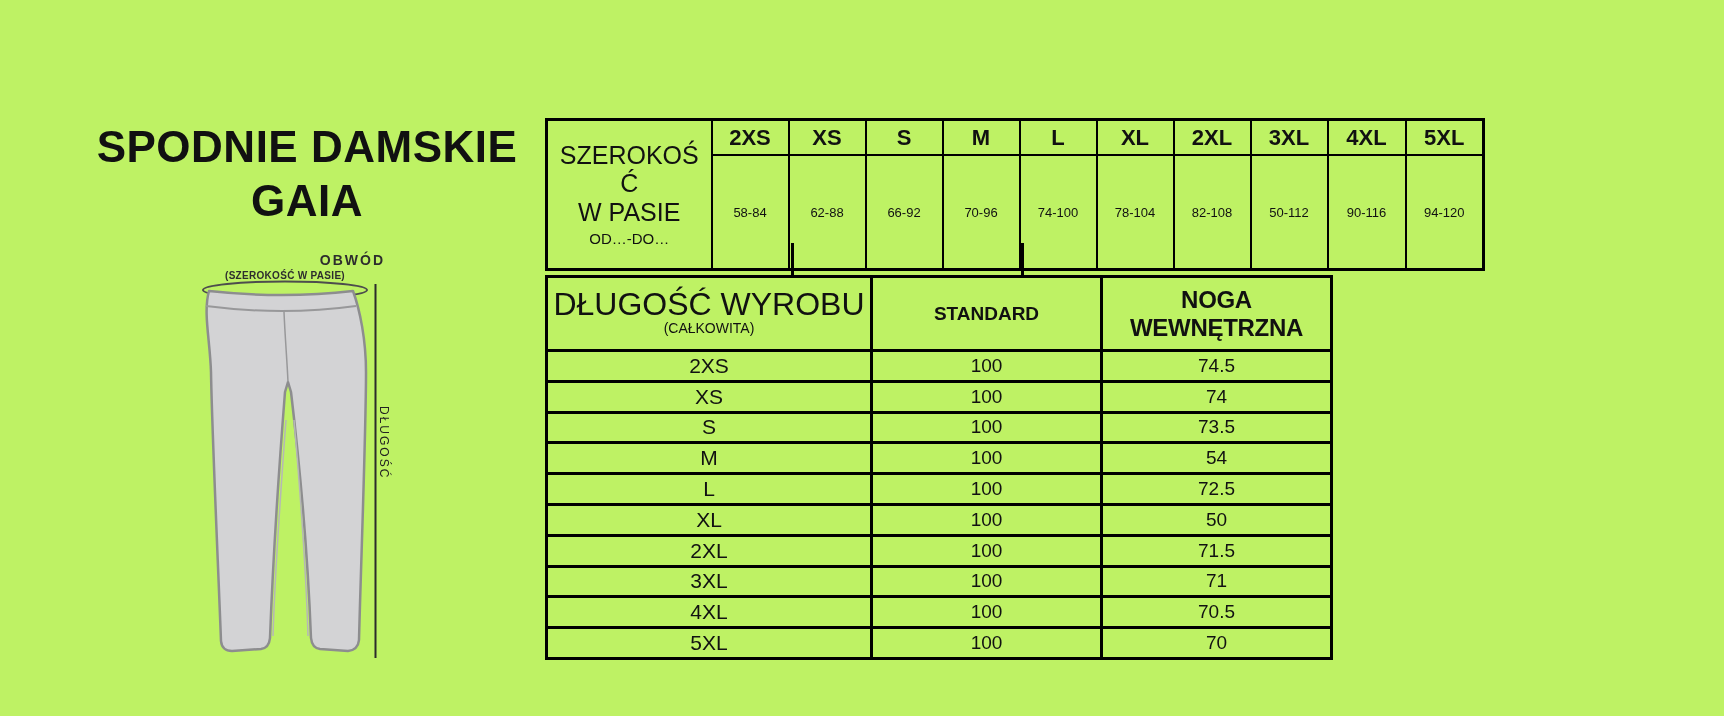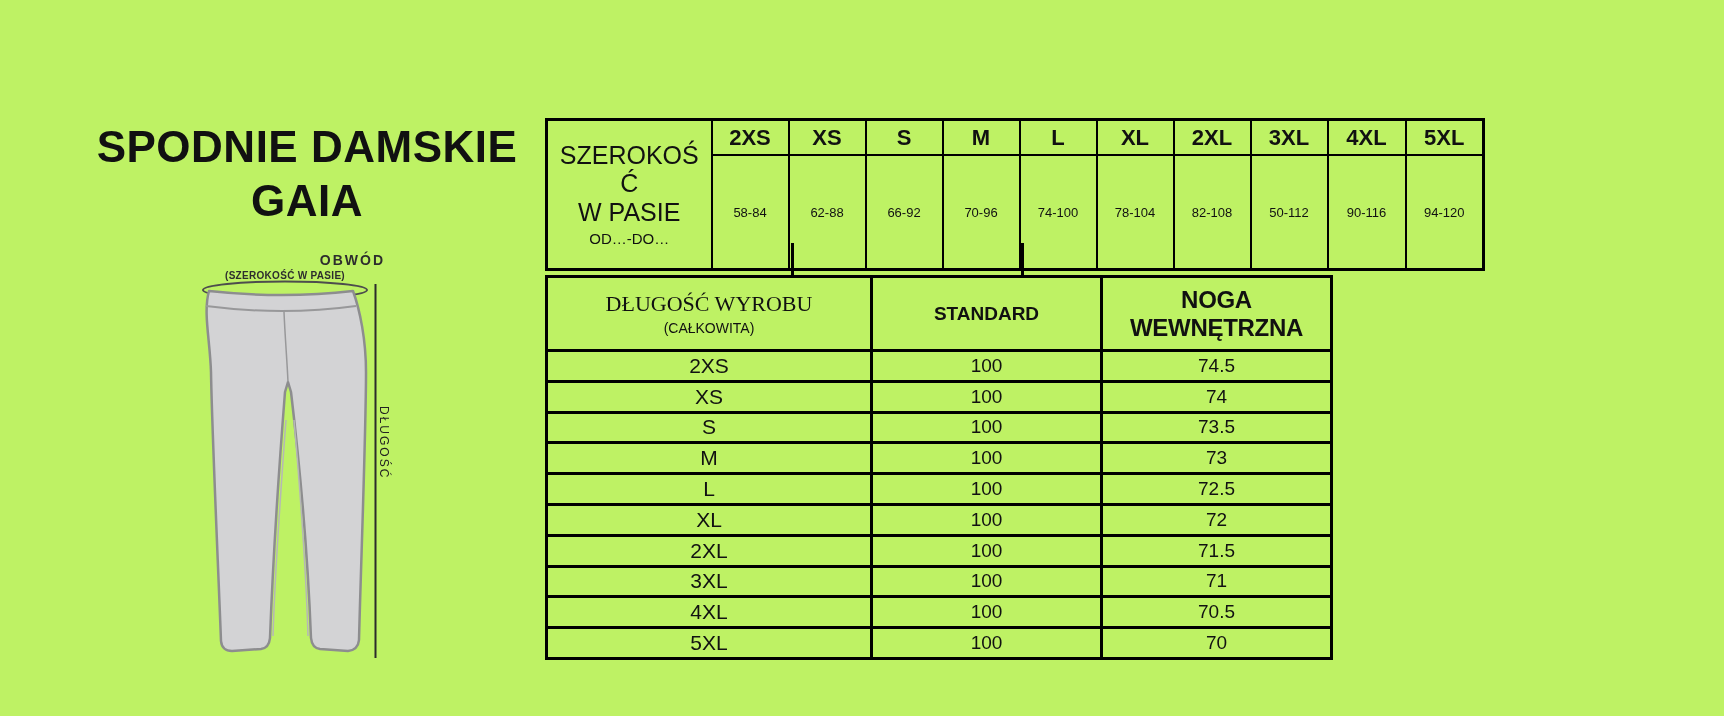--- a/index.html
+++ b/index.html
@@ -45,21 +45,21 @@
   .wt-line3 { font-size:15px; line-height:21px; }
   .size-col-header { font-size:22px; font-weight:bold; height:33px; }
   .waist-range-cell { font-size:13px; }
   
   .length-table {
     position:absolute; left:545px; top:275px; width:785px; height:385px;
     border:3px solid #000;
   }
   .length-table td { border:3px solid #000; text-align:center; vertical-align:middle; padding:0; }
   .length-table thead td { height:71px; }
-  .lt-h1   { font-size:22px; line-height:30px;font-family:Liberation Serif, serif; }
+  .lt-h1   { font-size:32px; line-height:30px; }
   .lt-h1sub{ font-size:14px; line-height:19px; }
   .lt-hbold{ font-size:19px; font-weight:bold; }
   .lt-hleg { font-size:24px; font-weight:bold; letter-spacing:-0.3px; }
   .length-table tbody td { height:27px; }
   .size-cell { font-size:21px; }
   .value-cell { font-size:19px; }
 </style>
 </head>
 <body>
 
@@ -178,31 +178,31 @@
         <td class="value-cell">74</td>
       </tr>
       <tr>
         <td class="size-cell">S</td>
         <td class="value-cell">100</td>
         <td class="value-cell">73.5</td>
       </tr>
       <tr>
         <td class="size-cell">M</td>
         <td class="value-cell">100</td>
-        <td class="value-cell">73</td>
+        <td class="value-cell">54</td>
       </tr>
       <tr>
         <td class="size-cell">L</td>
         <td class="value-cell">100</td>
         <td class="value-cell">72.5</td>
       </tr>
       <tr>
         <td class="size-cell">XL</td>
         <td class="value-cell">100</td>
-        <td class="value-cell">72</td>
+        <td class="value-cell">50</td>
       </tr>
       <tr>
         <td class="size-cell">2XL</td>
         <td class="value-cell">100</td>
         <td class="value-cell">71.5</td>
       </tr>
       <tr>
         <td class="size-cell">3XL</td>
         <td class="value-cell">100</td>
         <td class="value-cell">71</td>

